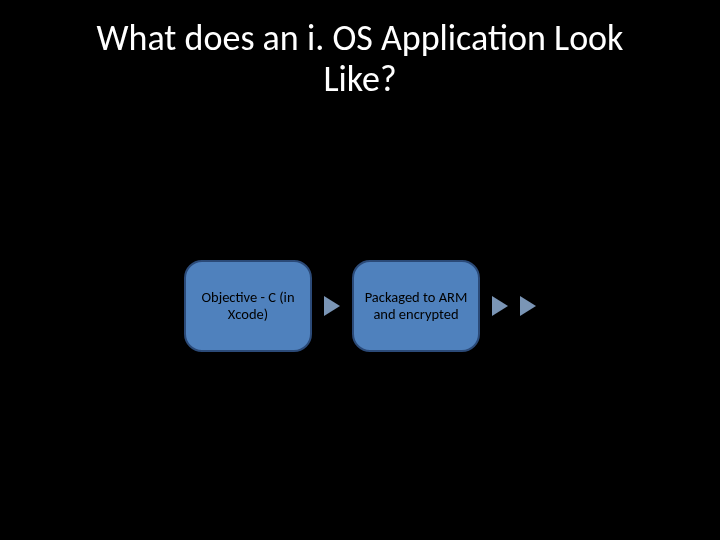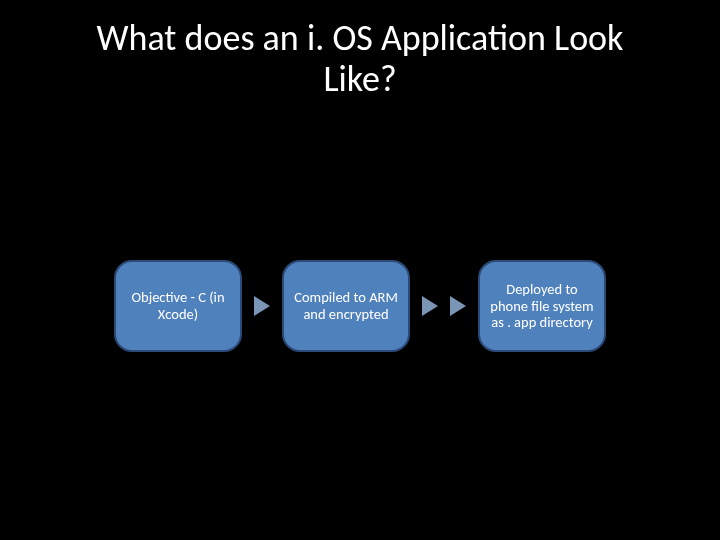--- a/index.html
+++ b/index.html
@@ -33,21 +33,21 @@
     width: 128px;
     height: 92px;
     background: #4f81bd;
     border: 2px solid #2b4a78;
     border-radius: 18px;
     display: flex;
     align-items: center;
     justify-content: center;
     text-align: center;
     padding: 6px 8px;
-    color: #ffffff;
+    color: #000000;
     font-size: 14.5px;
     line-height: 1.15;
     font-weight: 400;
   }
   .arrow {
     width: 0;
     height: 0;
     border-top: 10px solid transparent;
     border-bottom: 10px solid transparent;
     border-left: 16px solid #7a95b5;
@@ -58,22 +58,21 @@
 <body>
 
 <h1 class="title">What does an i. OS Application Look Like?</h1>
 
 <div class="flow">
 
   <div class="box">Objective - C (in Xcode)</div>
 
   <div class="arrow"></div>
 
-  <div class="box">Compiled to ARM and encrypted</div>
+  <div class="box">Packaged to ARM and encrypted</div>
 
   <div class="arrow"></div>
 
 
   <div class="arrow"></div>
 
-  <div class="box">Deployed to phone file system as . app directory</div>
 
 </div>
 
 </body></html>

